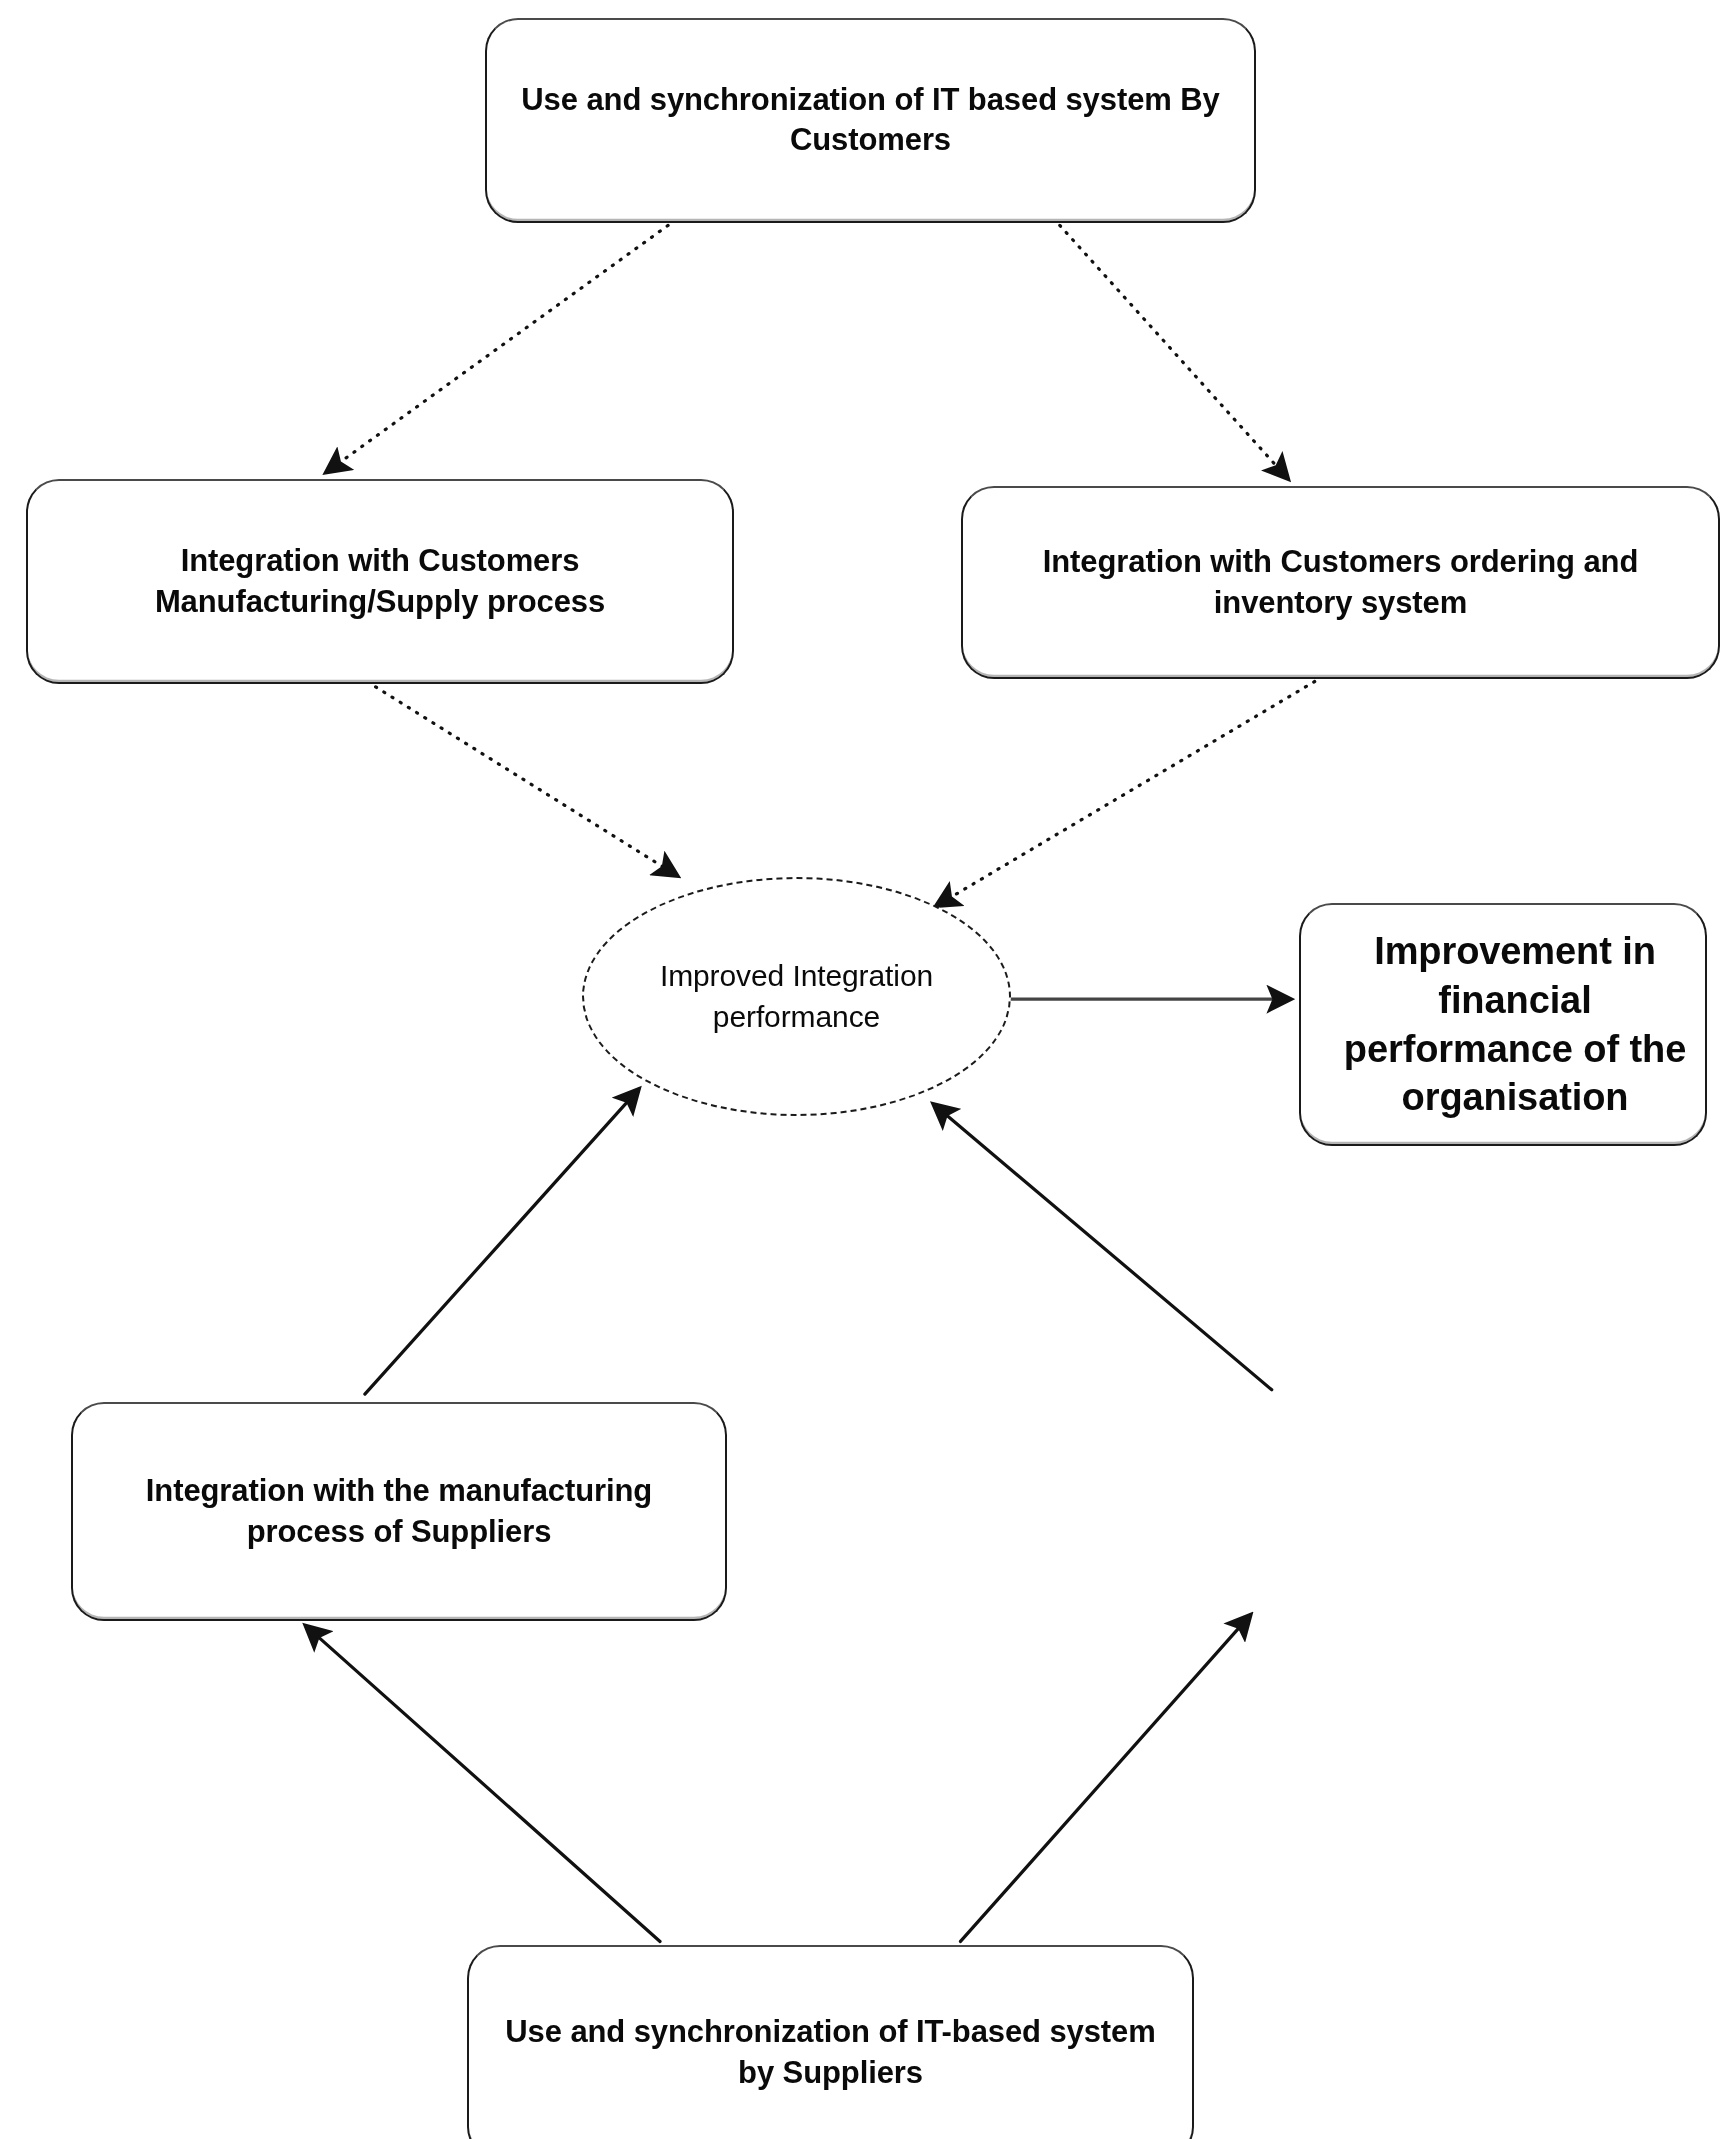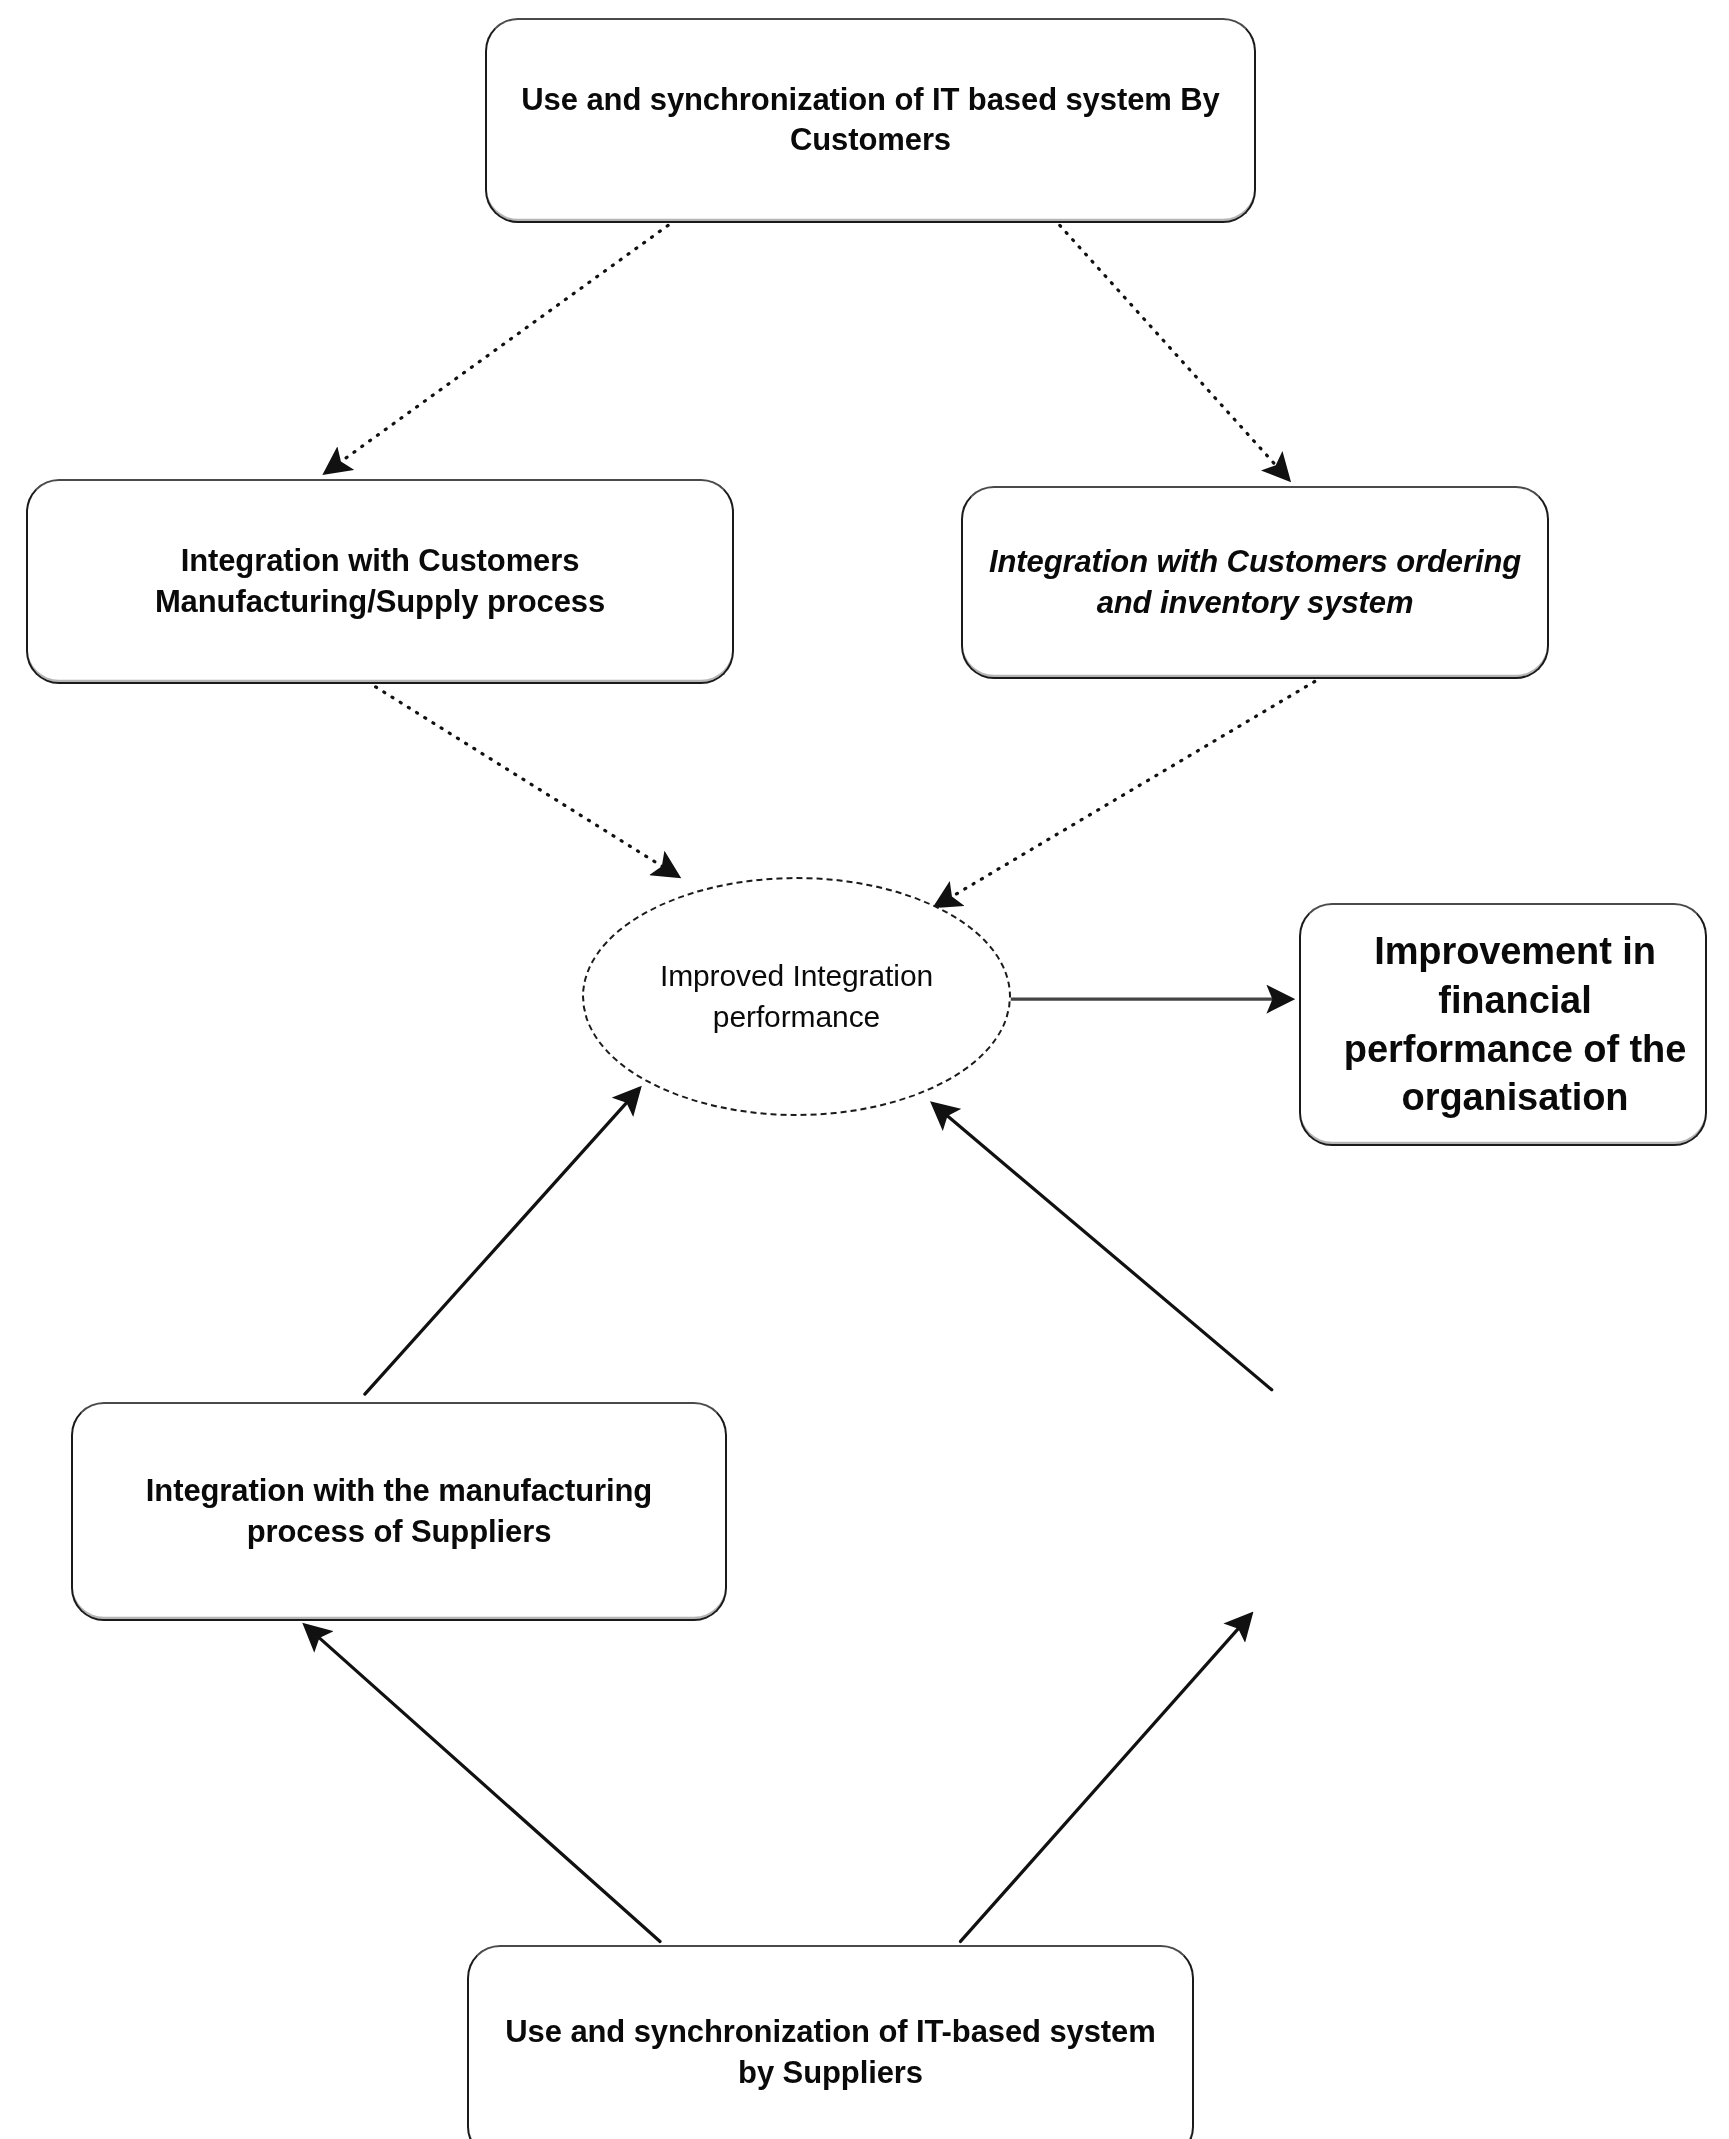--- a/index.html
+++ b/index.html
@@ -47,21 +47,21 @@
     padding: 0 18px;
     font-weight: bold;
     font-size: 31px;
     line-height: 1.30;
     letter-spacing: -0.1px;
   }
 
   
   #node-customer-it     { left: 485px;  top: 17.7px;   width: 771px; height: 205px; }
   #node-cust-mfg        { left: 26px;   top: 479px;  width: 708px; height: 205px; align-items: center; }
-  #node-cust-order      { left: 961px; top: 486px;  width: 588px; height: 193px; font-style: italic; }
+  #node-cust-order      { left: 961px; top: 486px;  width: 759px; height: 193px; }
   #node-financial       { left: 1299px; top: 903px; width: 408px;  height: 243px; padding-left: 24px; }
   #node-supplier-mfg    { left: 71px;  top: 1402px; width: 656px; height: 219px; }
   #node-supplier-it     { left: 961px; top: 1398px; width: 617px; height: 212px; }
   #node-supplier-sync   { left: 467px;  top: 1945px; width: 727px; height: 215px; }
 
   #node-financial .label { font-size: 38px; line-height: 1.28; padding: 0 10.7px; }
 
   
   #node-operational {
     left: 582px;

